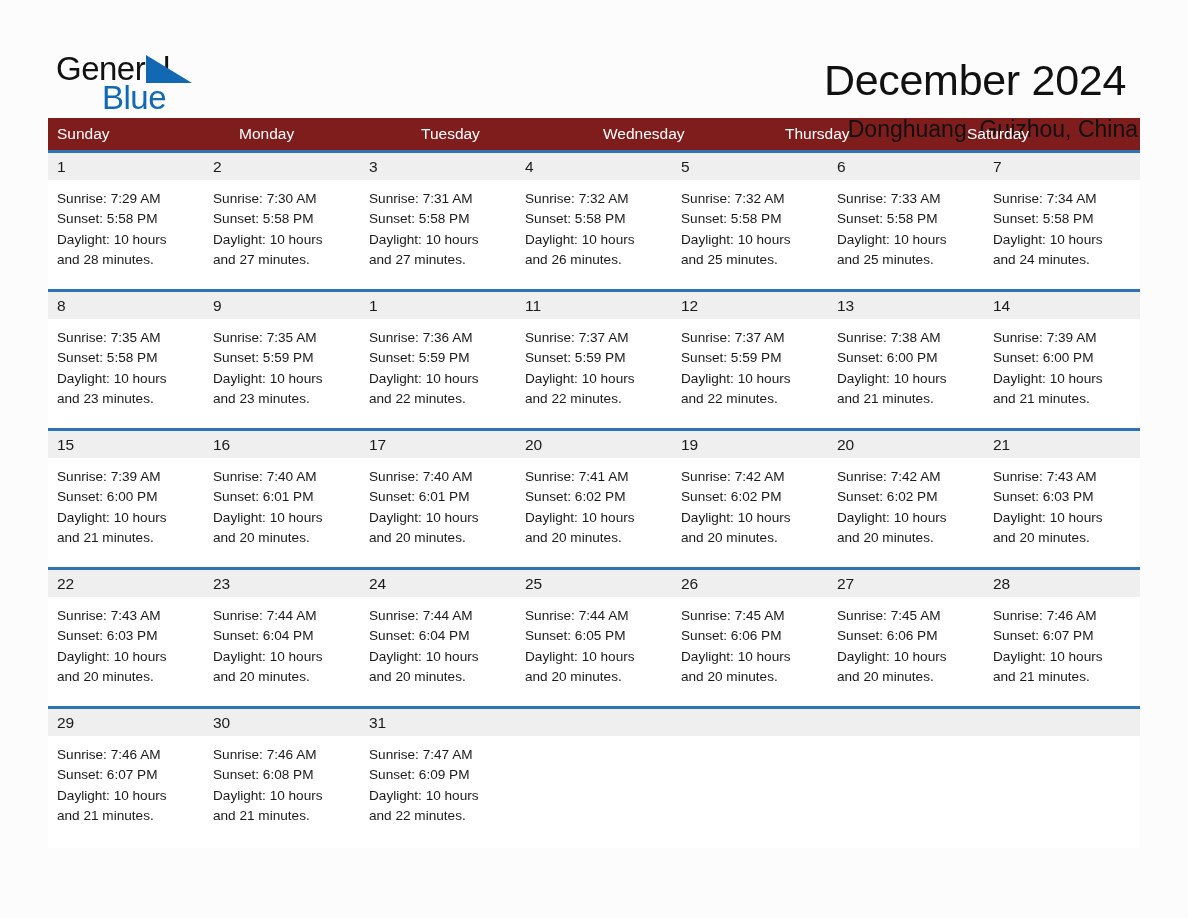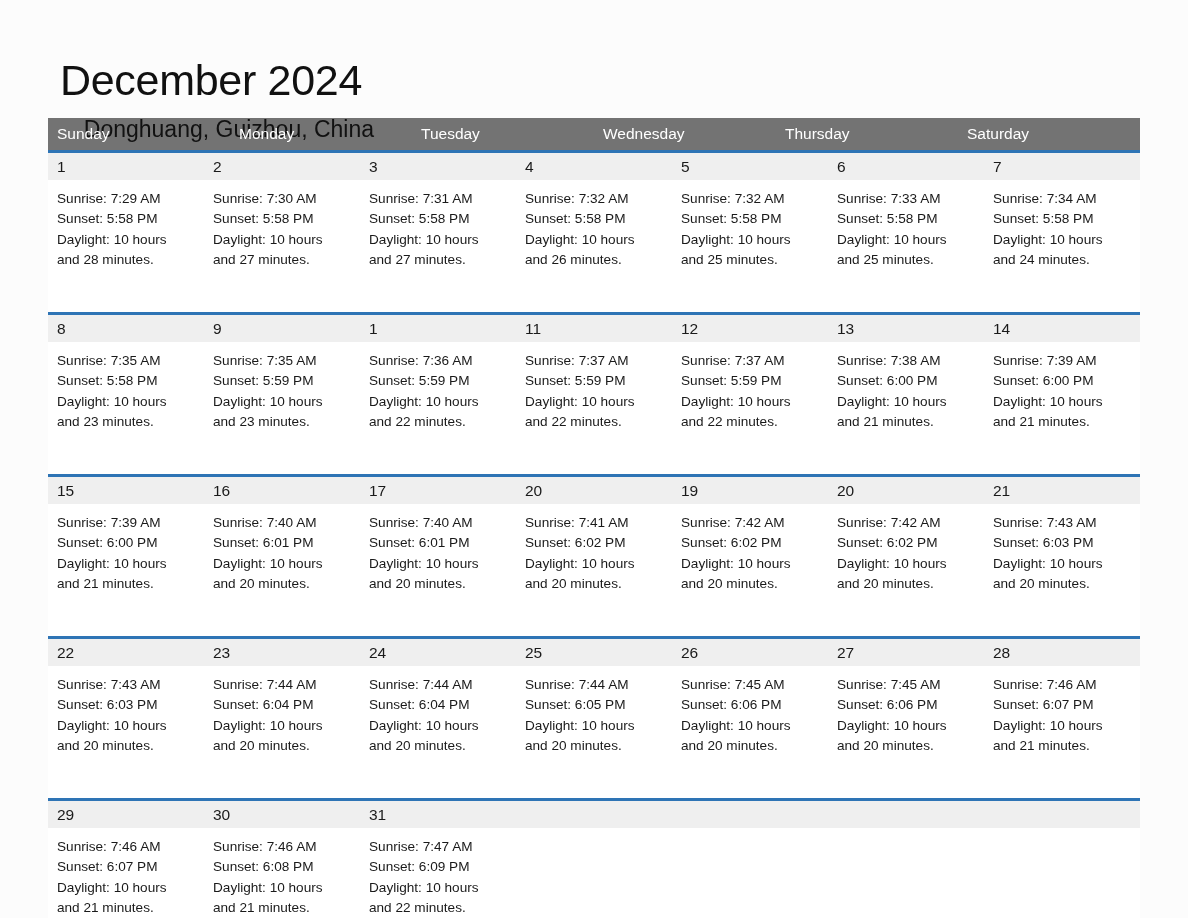--- a/index.html
+++ b/index.html
@@ -88,21 +88,21 @@
   }
 
   
   .calendar {
     margin-top: 8px;
     width: 1092px;
   }
 
   .weekday-row {
     display: flex;
-    background: #737373;
+    background: #7f1d1d;
     height: 32px;
   }
   .weekday {
     flex: 1 1 0;
     color: #ffffff;
     font-size: 15.5px;
     line-height: 32px;
     padding-left: 9px;
     white-space: nowrap;
     overflow: hidden;
@@ -115,21 +115,21 @@
     border-top: none;
   }
   .week-numbers {
     display: flex;
     background: #efefef;
     height: 27px;
   }
   .week-cells {
     display: flex;
     background: #ffffff;
-    height: 132px;
+    height: 109px;
   }
   .week.last .week-cells {
     height: 112px;
   }
 
   .daynum {
     flex: 1 1 0;
     font-size: 15.5px;
     line-height: 27px;
     padding-left: 9px;
@@ -145,20 +145,25 @@
   .cell .line { white-space: nowrap; }
   .cell.empty { }
 </style>
 </head>
 <body>
 
 <div class="page">
 
   <div class="header">
 
+    <div class="brand">
+      <span class="brand-general">General</span>
+      <span class="brand-triangle"></span>
+      <span class="brand-blue">Blue</span>
+    </div>
 
     <div class="titles">
       <h1 class="cal-title">December 2024</h1>
       <div class="cal-subtitle">Donghuang, Guizhou, China</div>
     </div>
 
   </div>
 
   <div class="calendar">
 

